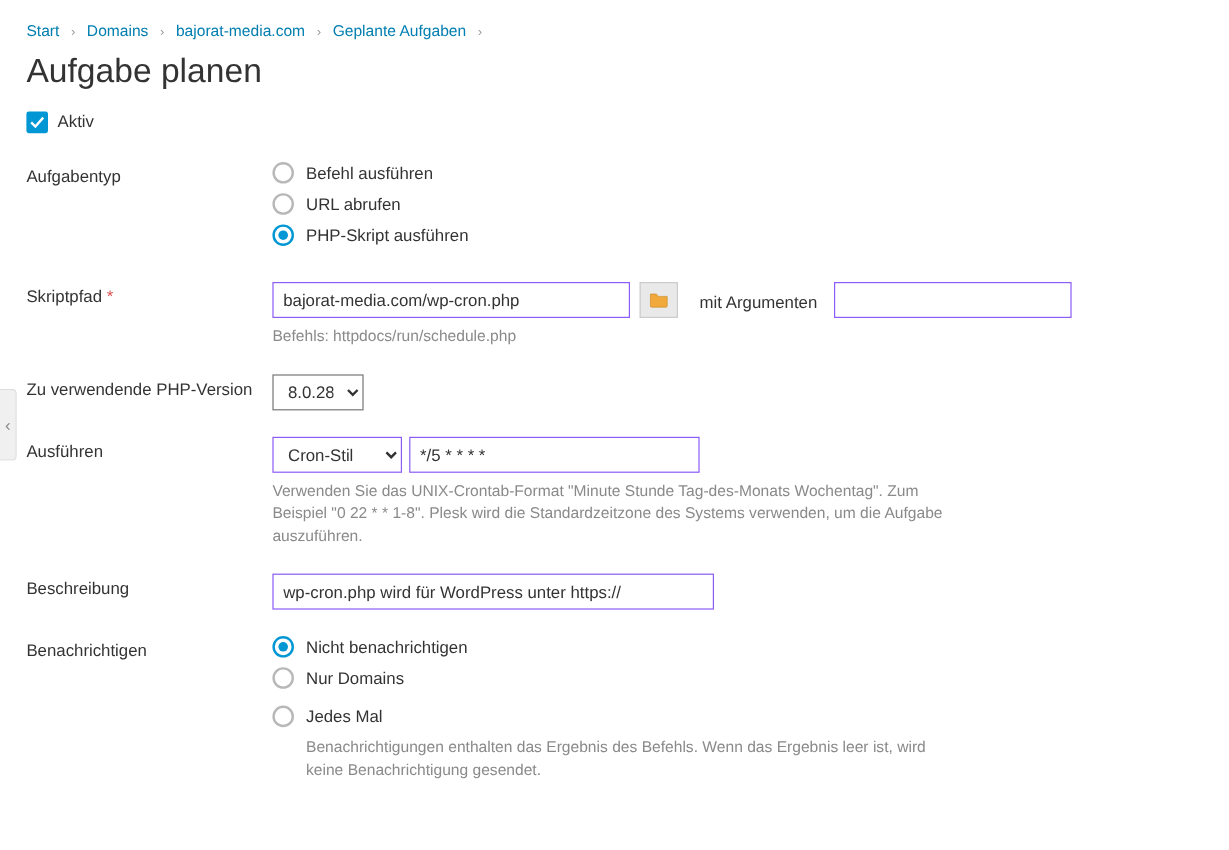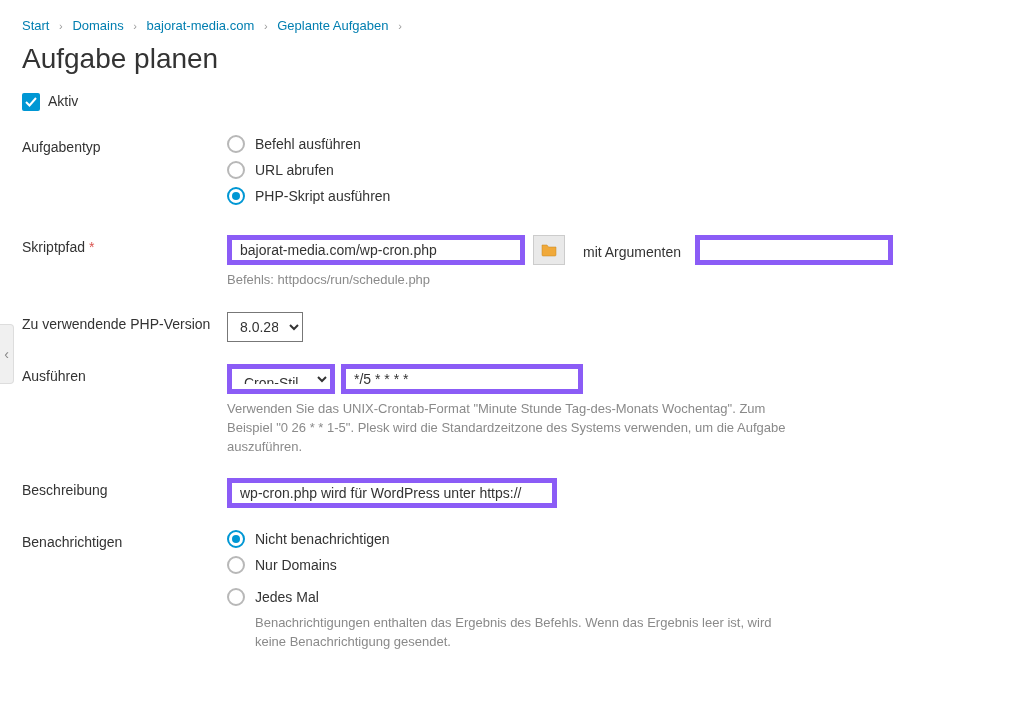--- a/index.html
+++ b/index.html
@@ -78,21 +78,21 @@
   flex-shrink: 0;
 }
 .radio.selected { border-color: #0097d4; }
 .radio.selected::after {
   content: "";
   width: 8px; height: 8px;
   background: #0097d4;
   border-radius: 50%;
 }
 input[type=text], select {
-  border: 5px solid #8b5cf6;
+  border: 1px solid #8b5cf6;
   padding: 5px 8px;
   font-size: 14px;
   font-family: inherit;
   color: #333;
   background: #fff;
   height: 30px;
 }
 .hint {
   color: #8a8a8a;
   font-size: 13px;
@@ -204,28 +204,28 @@
 
 <div class="row">
   <div class="label-col">Ausführen</div>
   <div class="field-col">
     <div style="display:flex; gap:6px;">
       <select style="width:108px;">
         <option>Cron-Stil</option>
       </select>
       <input type="text" style="width: 242px;" value="*/5 * * * *">
     </div>
-    <div class="hint" style="max-width:570px">Verwenden Sie das UNIX-Crontab-Format "Minute Stunde Tag-des-Monats Wochentag". Zum Beispiel "0 26 * * 1-5". Plesk wird die Standardzeitzone des Systems verwenden, um die Aufgabe auszuführen.</div>
+    <div class="hint" style="max-width:570px">Verwenden Sie das UNIX-Crontab-Format "Minute Stunde Tag-des-Monats Wochentag". Zum Beispiel "0 22 * * 1-8". Plesk wird die Standardzeitzone des Systems verwenden, um die Aufgabe auszuführen.</div>
   </div>
 </div>
 
 <div class="row">
   <div class="label-col">Beschreibung</div>
   <div class="field-col">
-    <input type="text" style="width: 330px;" value="wp-cron.php wird für WordPress unter https://">
+    <input type="text" style="width: 368px;" value="wp-cron.php wird für WordPress unter https://">
   </div>
 </div>
 
 <div class="row">
   <div class="label-col">Benachrichtigen</div>
   <div class="field-col">
     <div class="radio-row">
       <span class="radio selected"></span>
       <span>Nicht benachrichtigen</span>
     </div>

